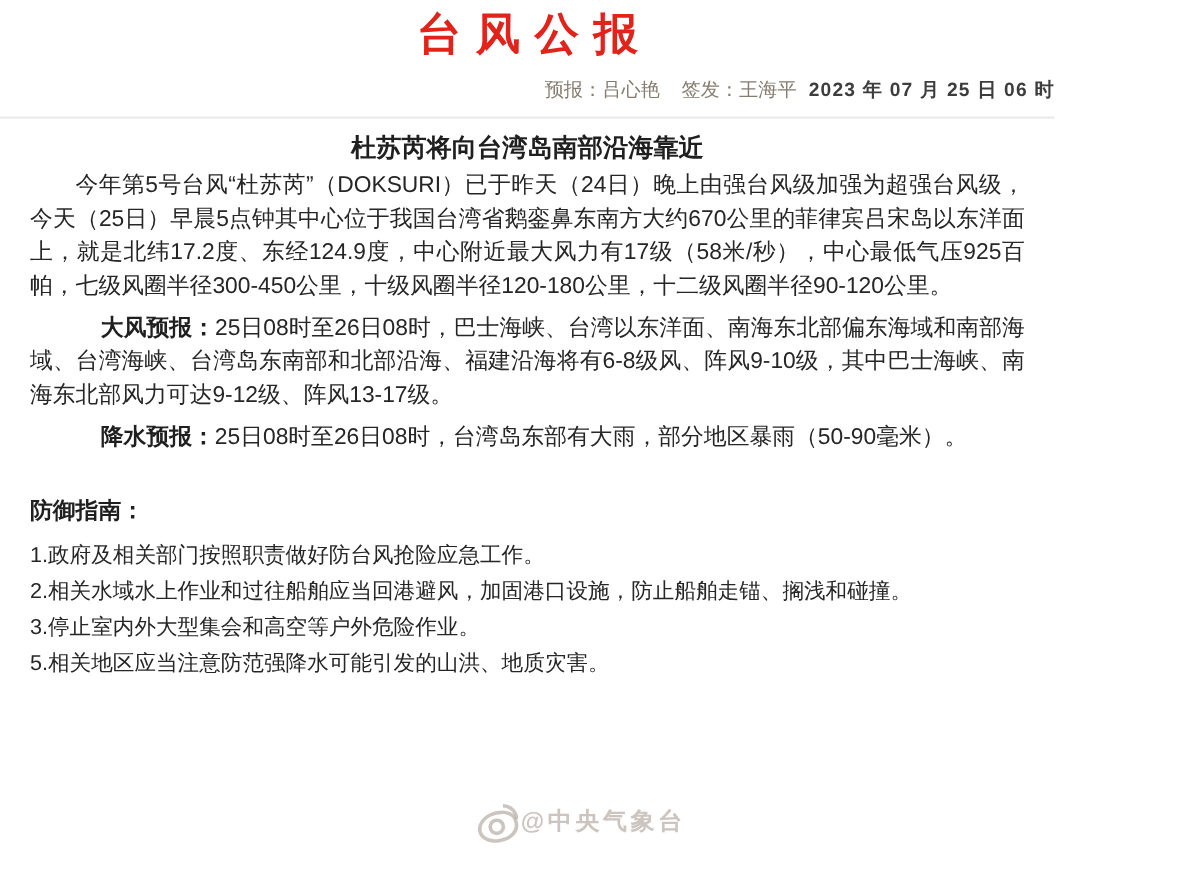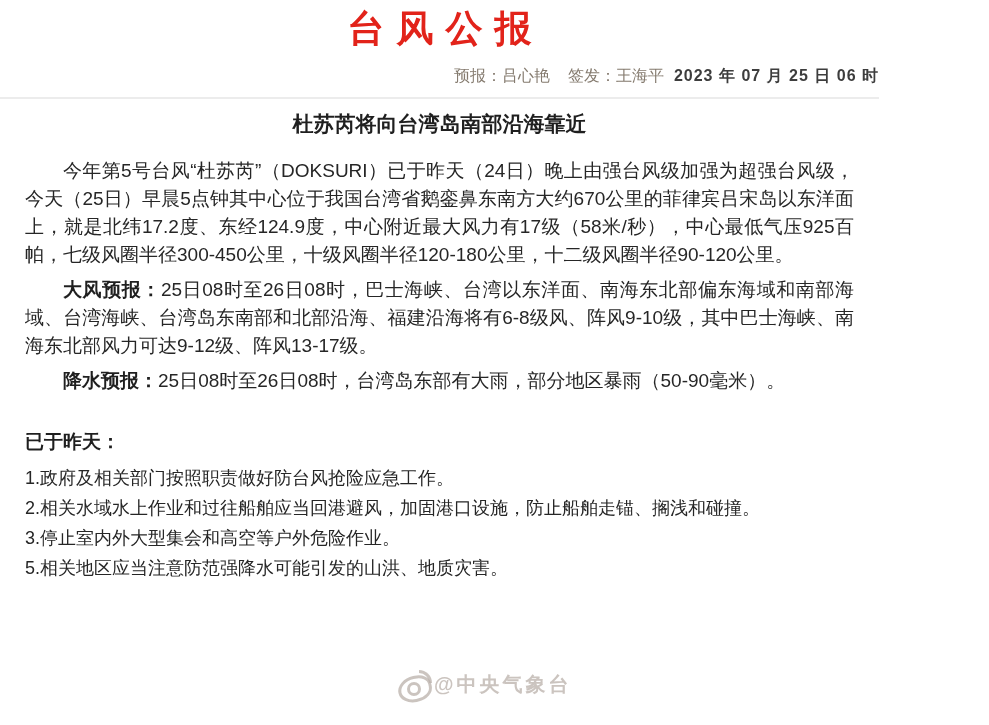--- a/index.html
+++ b/index.html
@@ -50,21 +50,21 @@
   .divider {
     margin-top: 11px;
     border: 0;
     border-top: 2px solid #ececec;
     height: 0;
   }
   .content {
     margin: 0 25px;
   }
   .headline {
-    margin: 12px 0 20px 0;
+    margin: 12px 0 4px 0;
     text-align: center;
     font-size: 21px;
     font-weight: bold;
     line-height: 26px;
     color: #1f1f1f;
   }
   .warning-statement {
     font-size: 20px;
     font-weight: bold;
     line-height: 27px;
@@ -75,20 +75,21 @@
     font-size: 19px;
     line-height: 28px;
     margin: 0 0 7px 0;
     text-indent: 2em;
     text-align: justify;
     color: #262626;
   }
   p.body-para .para-label {
     font-weight: bold;
     color: #1f1f1f;
+    margin-left: 21px;
   }
   .guide-heading {
     font-size: 19px;
     font-weight: bold;
     margin: 34px 0 10px 0;
     color: #1f1f1f;
   }
   .guide-item {
     font-size: 18px;
     line-height: 27px;
@@ -161,21 +162,21 @@
   <div class="content">
     <div class="headline">杜苏芮将向台湾岛南部沿海靠近</div>
 
     <p class="body-para"><span>今年第5号台风“杜苏芮”（DOKSURI）已于昨天（24日）晚上由强台风级加强为超强台风级，今天（25日）早晨5点钟其中心位于我国台湾省鹅銮鼻东南方大约670公里的菲律宾吕宋岛以东洋面上，就是北纬17.2度、东经124.9度，中心附近最大风力有17级（58米/秒），中心最低气压925百帕，七级风圈半径300-450公里，十级风圈半径120-180公里，十二级风圈半径90-120公里。</span></p>
 
 
     <p class="body-para"><span class="para-label">大风预报：</span><span>25日08时至26日08时，巴士海峡、台湾以东洋面、南海东北部偏东海域和南部海域、台湾海峡、台湾岛东南部和北部沿海、福建沿海将有6-8级风、阵风9-10级，其中巴士海峡、南海东北部风力可达9-12级、阵风13-17级。</span></p>
 
     <p class="body-para"><span class="para-label">降水预报：</span><span>25日08时至26日08时，台湾岛东部有大雨，部分地区暴雨（50-90毫米）。</span></p>
 
-    <div class="guide-heading">已于昨天：</div>
+    <div class="guide-heading">防御指南：</div>
 
     <div class="guide-item">1.政府及相关部门按照职责做好防台风抢险应急工作。</div>
     <div class="guide-item">2.相关水域水上作业和过往船舶应当回港避风，加固港口设施，防止船舶走锚、搁浅和碰撞。</div>
     <div class="guide-item">3.停止室内外大型集会和高空等户外危险作业。</div>
     <div class="guide-item">5.相关地区应当注意防范强降水可能引发的山洪、地质灾害。</div>
   </div>
 
   <div class="watermark">
     <span class="weibo-eye">
       <span class="eye-body"></span>

